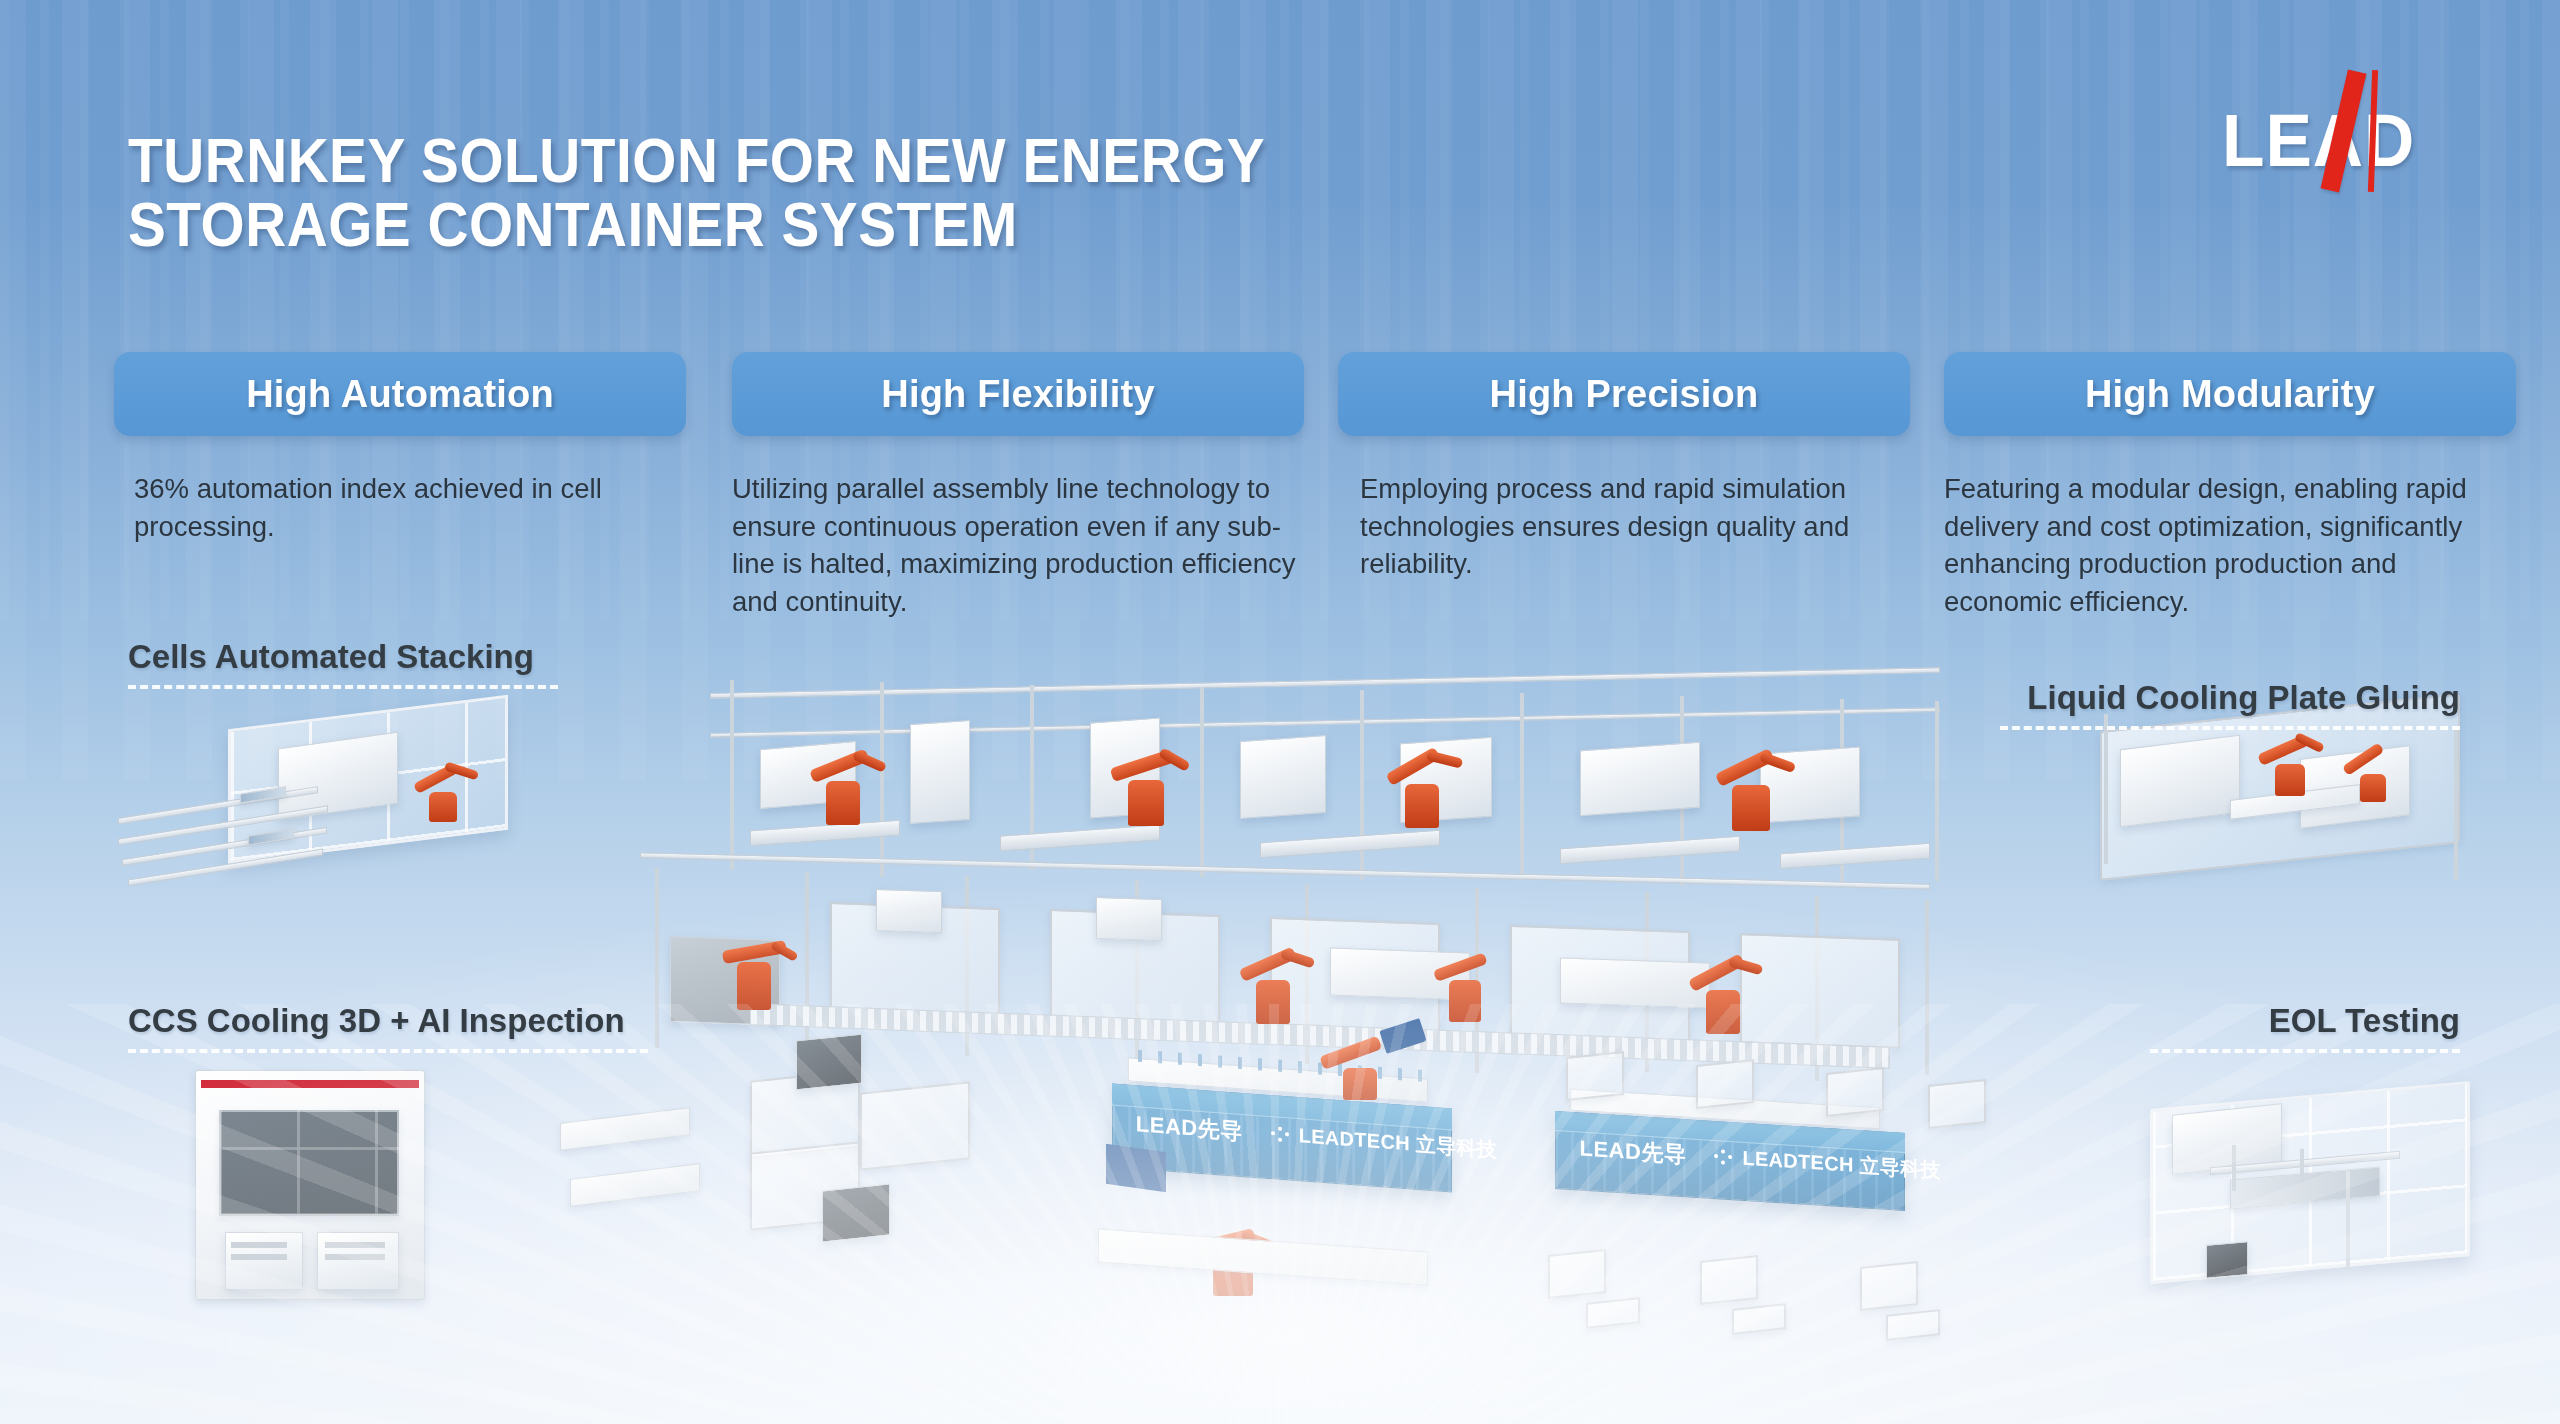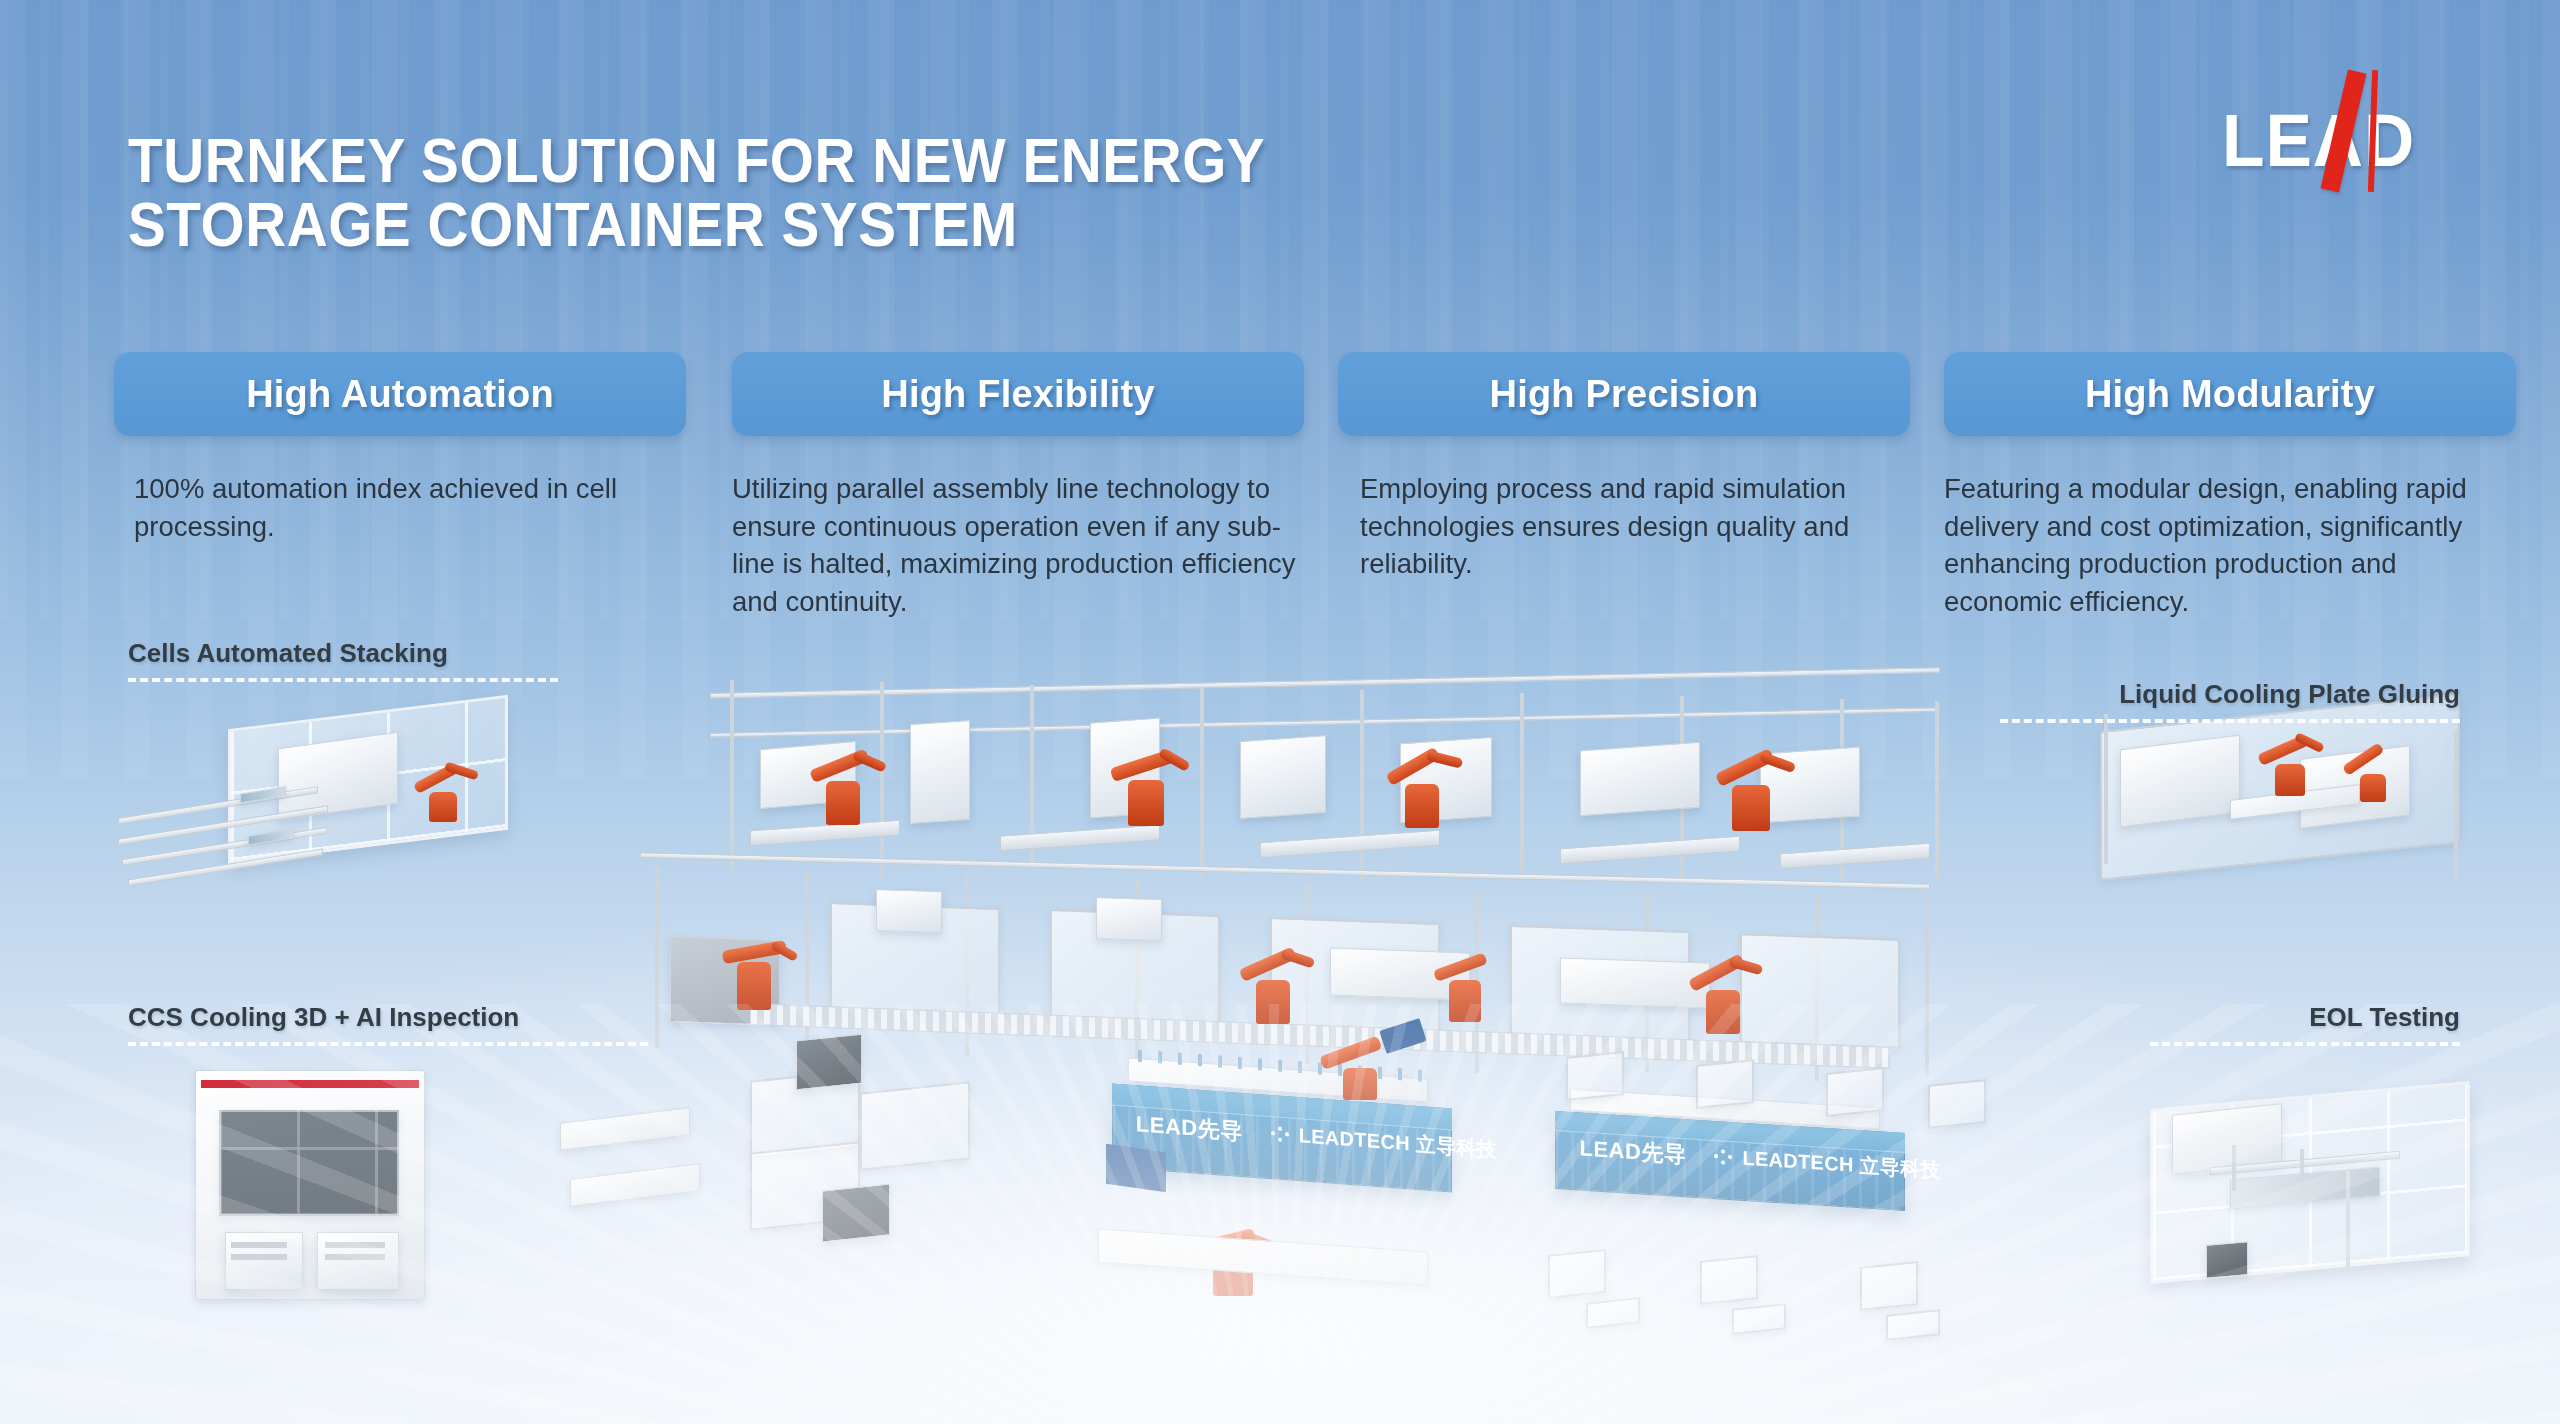--- a/index.html
+++ b/index.html
@@ -122,21 +122,21 @@
   .fcard.c1 .body { padding-left: 20px; }
   .fcard.c3 .body { padding-left: 22px; }
   .fcard.c1 { left: 114px; }
   .fcard.c2 { left: 732px; }
   .fcard.c3 { left: 1338px; }
   .fcard.c4 { left: 1944px; }
 
   
   .seclabel { position:absolute; }
   .seclabel .txt {
-    color:#353d44; font-size: 26px; font-weight: 700;
+    color:#353d44; font-size: 33px; font-weight: 700;
     text-shadow: 1px 2px 3px rgba(60,90,130,0.22);
     white-space: nowrap;
   }
   .seclabel .dash {
     margin-top: 9px; height: 0;
     border-top: 4px dashed rgba(255,255,255,0.92);
   }
   .seclabel.right .txt { text-align: right; }
   .sec-a { left: 128px; top: 638px; width: 430px; }
   .sec-b { right: 100px; top: 638px; width: 460px; margin-top: 41px; }
@@ -259,21 +259,21 @@
     <div class="slash"></div>
     <div class="slash2"></div>
   </div>
 
   <div class="features">
 
     <div class="fcard c1">
       <div class="pill">
         <span>High Automation</span>
       </div>
-      <div class="body">100% automation index achieved in cell processing.</div>
+      <div class="body">36% automation index achieved in cell processing.</div>
     </div>
 
     <div class="fcard c2">
       <div class="pill">
         <span>High Flexibility</span>
       </div>
       <div class="body">Utilizing parallel  assembly line technology to ensure continuous operation even if any sub-line is halted, maximizing production efficiency and continuity.</div>
     </div>
 
     <div class="fcard c3">

